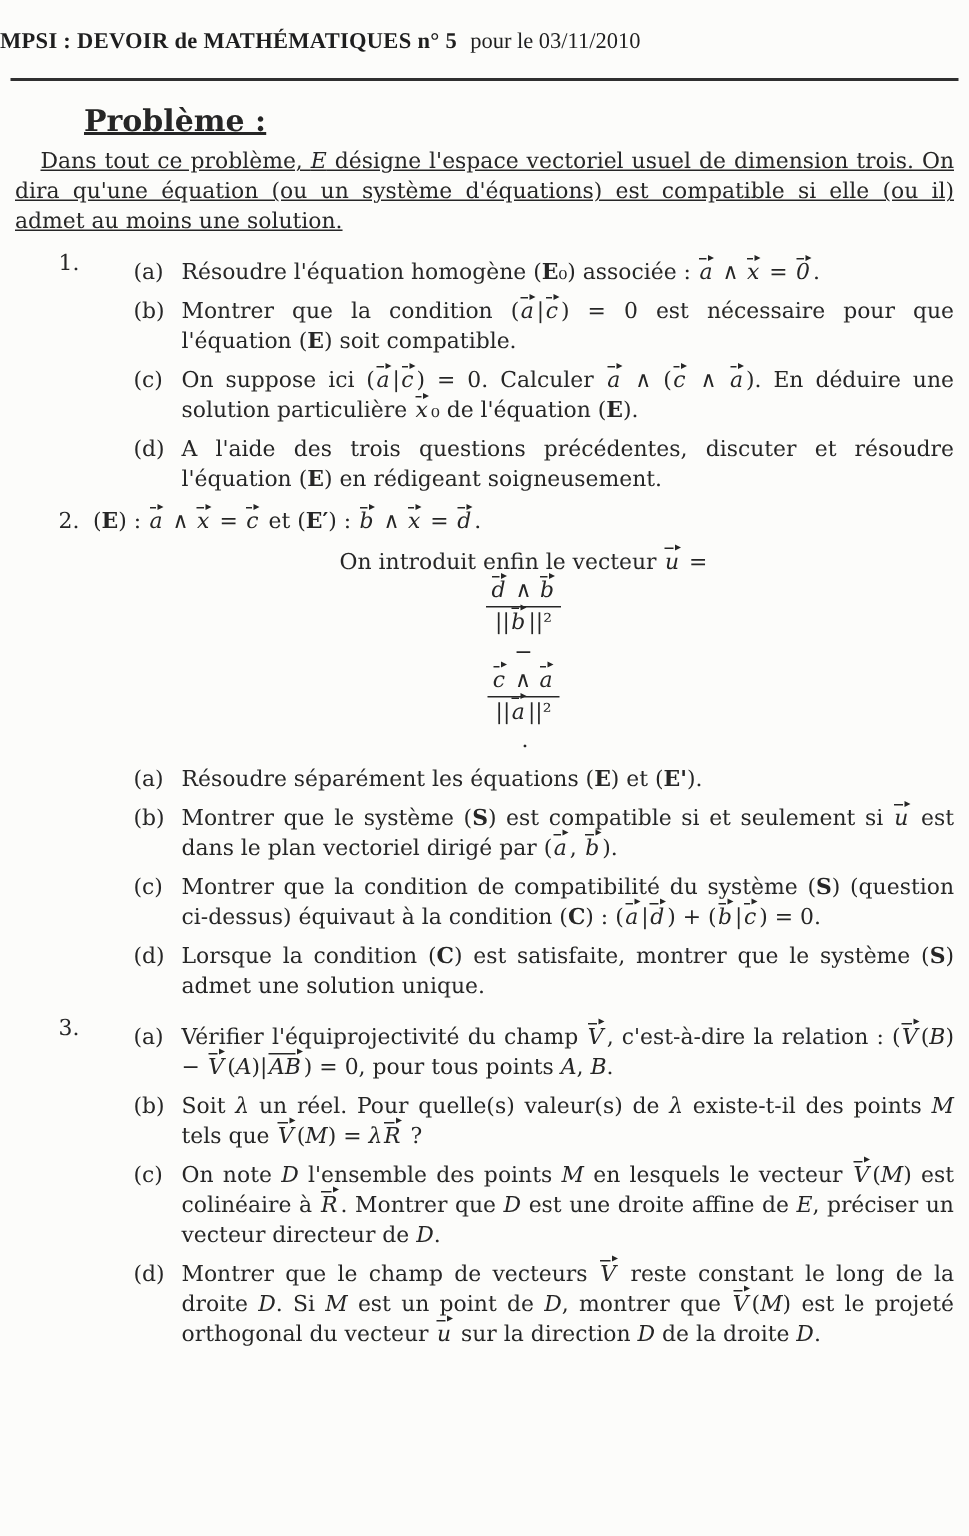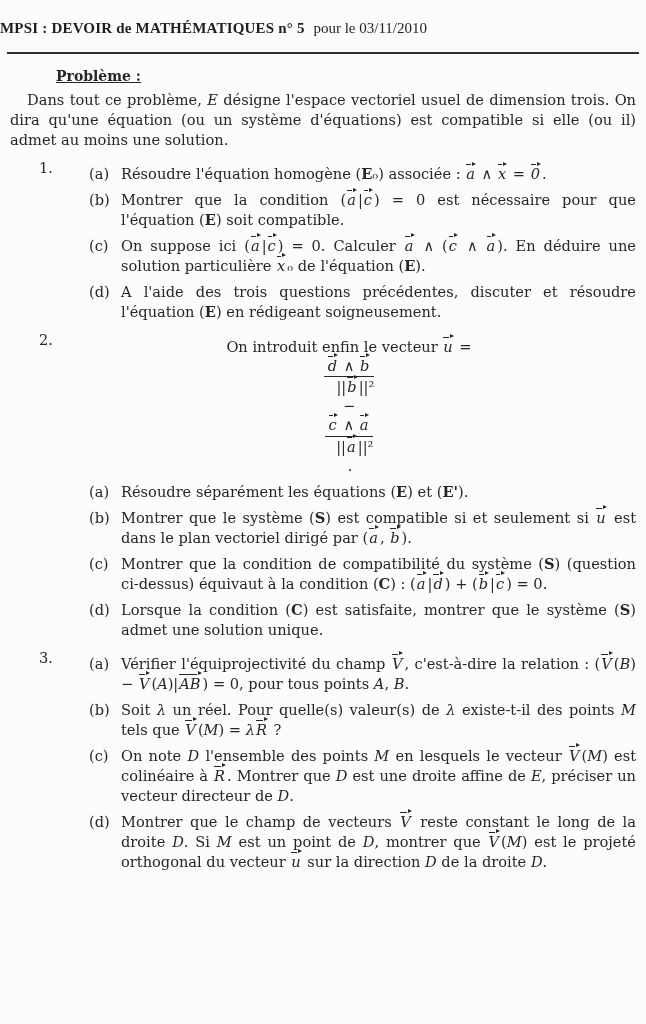--- a/index.html
+++ b/index.html
@@ -31,24 +31,24 @@
   .content{
     padding:0 10px;
     font-size:14.6px;
     line-height:1.37;
     text-align:justify;
   }
   .problem-heading{
     font-weight:bold;
     text-decoration:underline;
     margin:0 0 4px 46px;
-    font-size:14px;
+    font-size:20px;
     text-align:left;
   }
-  .intro{margin:0;text-indent:17px;}
+  .intro{margin:0;text-indent:17px;text-decoration:underline;}
   .item{display:flex;margin:8px 0 0 29px;}
   .item-no{flex:0 0 23px;text-align:left;}
   .item-body{flex:1;min-width:0;}
   .item-body > p{margin:0 0 2px 0;}
   .sub{display:flex;margin:6px 0 0 27px;}
   .sub-label{flex:0 0 32px;text-align:left;}
   .sub-text{flex:1;min-width:0;}
   
   .vec{
     position:relative;
@@ -76,21 +76,21 @@
   
   .formula{
     display:flex;
     align-items:center;
     margin:7px 0 3px 0;
     text-align:left;
     flex-direction:column;
   }
   .frac{
     display:inline-block;
-    text-align:right;
+    text-align:center;
     margin:0 5px;
     line-height:1.25;
   }
   .frac-num{display:block;padding:0 3px 1px;border-bottom:1.2px solid #262626;}
   .frac-den{display:block;padding-top:1px;}
   .op{margin:0 3px;}
   .fsuffix{margin-left:2px;}
   b{font-weight:bold;}
   i{font-style:italic;}
 </style>
@@ -130,20 +130,21 @@
         <div class="sub">
           <div class="sub-label">(d)</div>
           <div class="sub-text">A l'aide des trois questions précédentes, discuter et résoudre l'équation (<b>E</b>) en rédigeant soigneusement.</div>
         </div>
       </div>
     </div>
 
     <div class="item">
       <div class="item-no">2.</div>
       <div class="item-body">
+        <p>(<b>E</b>) : <span class="vec">a</span> ∧ <span class="vec">x</span> = <span class="vec">c</span> et (<b>E′</b>) : <span class="vec">b</span> ∧ <span class="vec">x</span> = <span class="vec">d</span>.</p>
         <div class="formula">
           <span>On introduit enfin le vecteur <span class="vec">u</span> =</span>
           <span class="frac">
             <span class="frac-num"><span class="vec">d</span> ∧ <span class="vec">b</span></span>
             <span class="frac-den">||<span class="vec">b</span>||²</span>
           </span>
           <span class="op">−</span>
           <span class="frac">
             <span class="frac-num"><span class="vec">c</span> ∧ <span class="vec">a</span></span>
             <span class="frac-den">||<span class="vec">a</span>||²</span>

